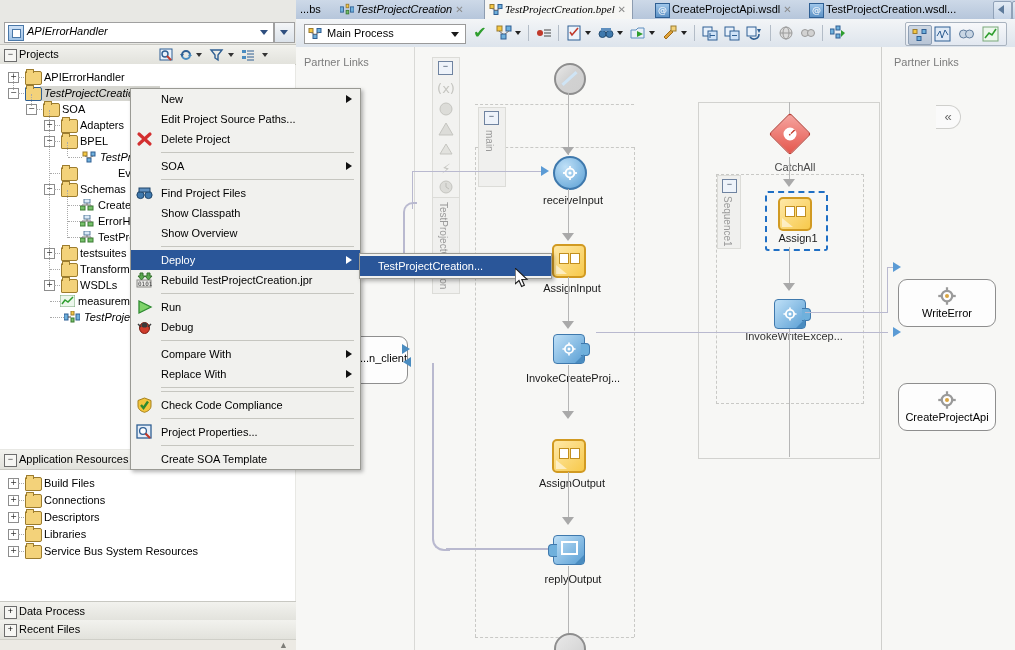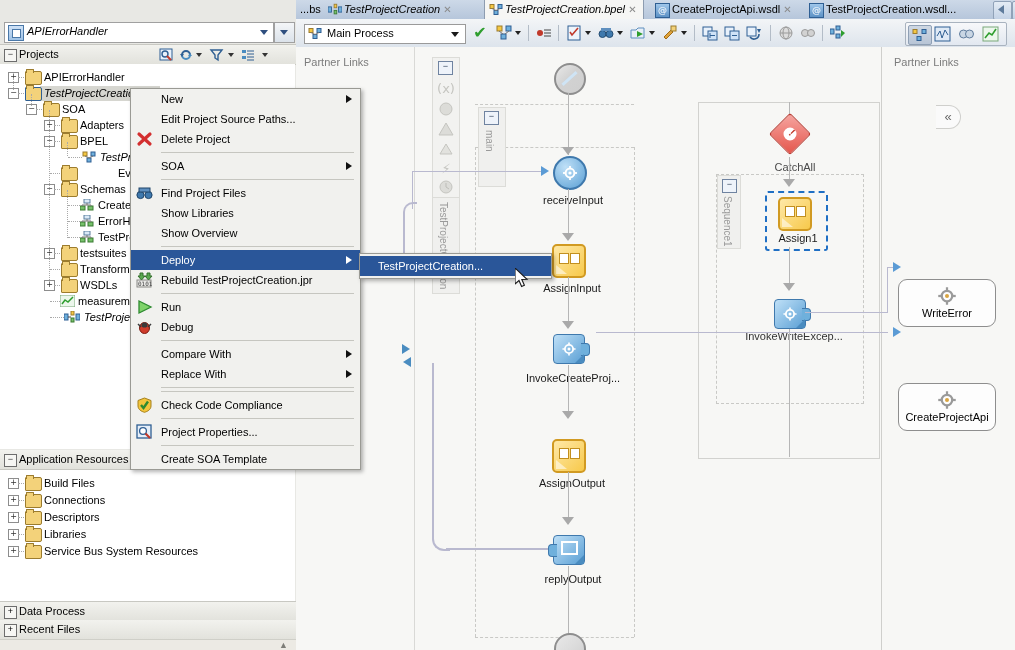--- a/index.html
+++ b/index.html
@@ -427,33 +427,33 @@
     <span class="carets">▲</span>
   </div>
 </div>
 
 <div class="abs" id="editor">
 
   <div class="abs" id="etabs">
     <div class="etab" style="left:4px;">
       <span>...bs</span>
     </div>
-    <div class="etab" style="left:30px;padding-left:18px;padding-right:6px;">
+    <div class="etab" style="left:42px;padding-left:18px;padding-right:6px;">
       <span class="abs" style="left:2px;top:3px;">
         <svg width="14" height="13" viewBox="0 0 16 12">
             <rect x="0" y="3" width="4" height="6" fill="#6fb0dc" stroke="#2f5f93"></rect>
             <rect x="7" y="0" width="3" height="4" fill="#f5c842" stroke="#9c7c2e"></rect>
             <rect x="7" y="7" width="3" height="4" fill="#76c06a" stroke="#3b7a33"></rect>
             <rect x="12" y="3" width="4" height="6" fill="#6fb0dc" stroke="#2f5f93"></rect>
           </svg>
       </span>
       <span class="t">TestProjectCreation</span>
       <span class="x">✕</span>
     </div>
-    <div class="etab active" style="left:188px;padding-left:20px;padding-right:6px;">
+    <div class="etab active" style="left:188px;padding-left:20px;padding-right:6px;font-family:Liberation Serif, serif;">
       <span class="abs" style="left:4px;top:3px;">
         <svg width="14" height="13" viewBox="0 0 14 12">
             <rect x="1" y="1" width="4" height="4" fill="#f5c842" stroke="#9c7c2e"></rect>
             <rect x="9" y="1" width="4" height="4" fill="#6fb0dc" stroke="#2f5f93"></rect>
             <rect x="5" y="7" width="4" height="4" fill="#6fb0dc" stroke="#2f5f93"></rect>
             <line x1="3" y1="5" x2="7" y2="7" stroke="#777"></line>
             <line x1="11" y1="5" x2="7" y2="7" stroke="#777"></line>
           </svg>
       </span>
       <span class="t">TestProjectCreation.bpel</span>
@@ -829,20 +829,23 @@
     </div>
 
     <div class="linkline" style="left:509px;top:265px;width:83px;height:1px;"></div>
     <div class="linkline" style="left:591px;top:220px;width:1px;height:46px;"></div>
     <div class="linkline" style="left:591px;top:220px;width:10px;height:1px;"></div>
     <div class="linkarrow" style="left:597px;top:215px;"></div>
 
     <div class="linkline" style="left:300px;top:285px;width:292px;height:1px;"></div>
     <div class="linkarrow" style="left:597px;top:280px;"></div>
 
+    <div class="cli-box" style="left:42px;top:289px;width:68px;height:46px;">
+      <span class="abs" style="left:0;top:15px;width:68px;text-align:right;padding-right:4px;font-size:11px;">...n_client</span>
+    </div>
     <div class="abs" style="left:106px;top:297px;">
       <svg width="10" height="10" viewBox="0 0 10 10">
           <polygon points="0,0 8,5 0,10" fill="#4a8cc0"></polygon>
         </svg>
     </div>
     <div class="abs" style="left:106px;top:310px;">
       <svg width="10" height="10" viewBox="0 0 10 10">
           <polygon points="9,0 1,5 9,10" fill="#4a8cc0"></polygon>
         </svg>
     </div>
@@ -887,21 +890,21 @@
     <span class="mico">
       <svg width="17" height="16" viewBox="0 0 17 16">
           <circle cx="4.5" cy="10" r="3.6" fill="#3f79ad" stroke="#1f4469"></circle>
           <circle cx="12.5" cy="10" r="3.6" fill="#3f79ad" stroke="#1f4469"></circle>
           <rect x="3" y="3" width="11" height="4" fill="#5e8fbf" stroke="#1f4469"></rect>
         </svg>
     </span>
     <span>Find Project Files</span>
   </div>
   <div class="mi">
-    <span>Show Libraries</span>
+    <span>Show Classpath</span>
   </div>
   <div class="mi">
     <span>Show Overview</span>
   </div>
   <div class="msep"></div>
   <div class="mi sel">
     <span>Deploy</span>
     <span class="sub"></span>
   </div>
   <div class="mi">

